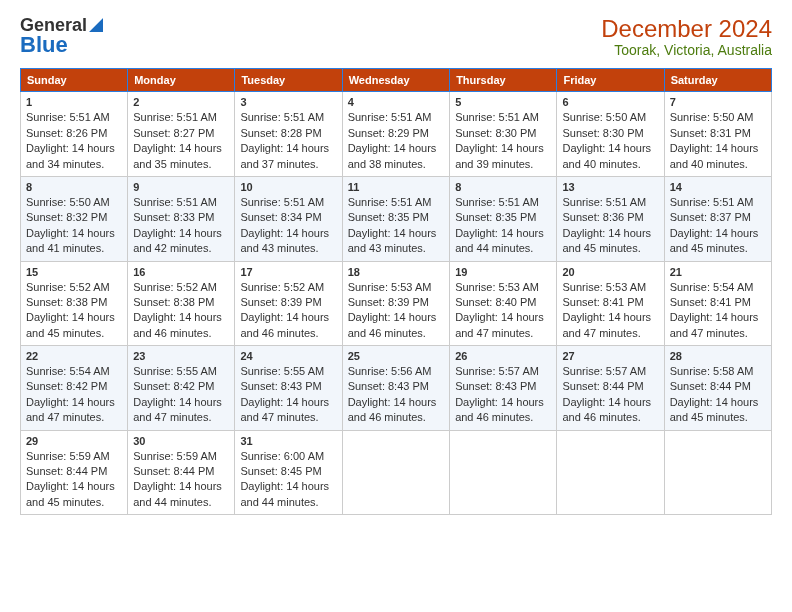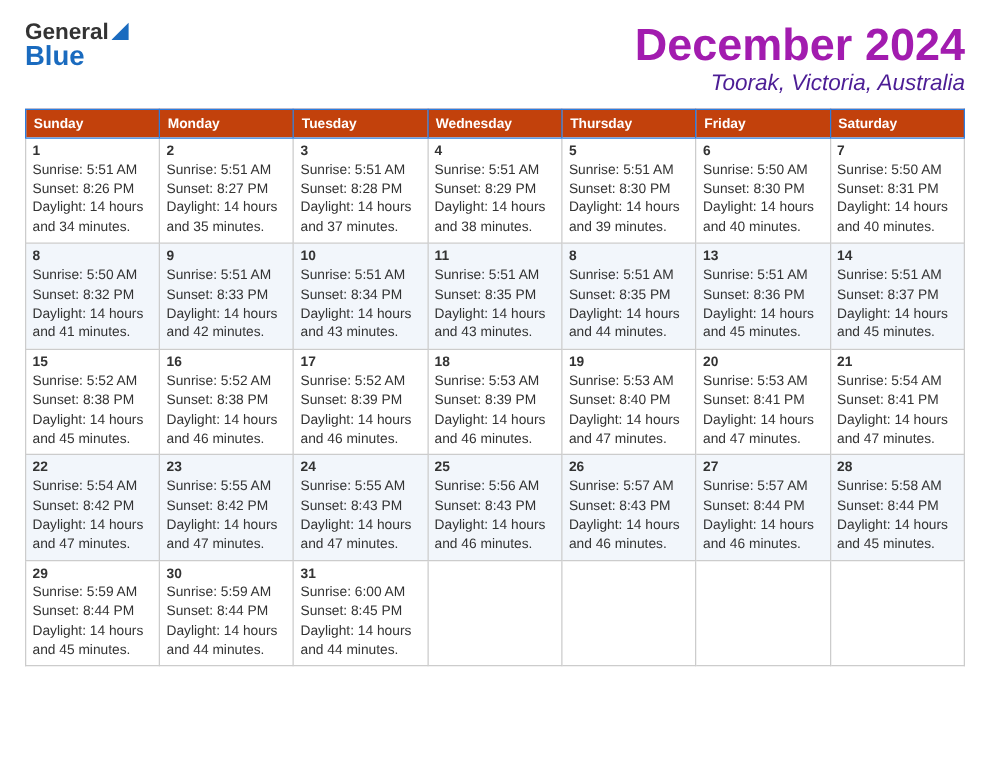--- a/index.html
+++ b/index.html
@@ -42,29 +42,28 @@
       background: #1a6bbf;
       clip-path: polygon(100% 0, 0 100%, 100% 100%);
       display: inline-block;
       margin-left: 2px;
       margin-bottom: 2px;
     }
     .title-block {
       text-align: right;
     }
     .month-title {
-      font-size: 36px;
-      font-weight: bold;
-      color: #a21caf;
+      font-size: 24px;
+      font-weight: normal;
+      color: #c2410c;
       line-height: 1.1;
     }
     .location {
-      font-size: 18px;
-      color: #4c1d95;
-      font-style: italic;
+      font-size: 14px;
+      color: #4d7c0f;
     }
     .calendar {
       width: 100%;
       border-collapse: collapse;
       font-size: 9.5px;
     }
     .calendar thead th {
       background: #c2410c;
       color: #fff;
       font-weight: bold;

